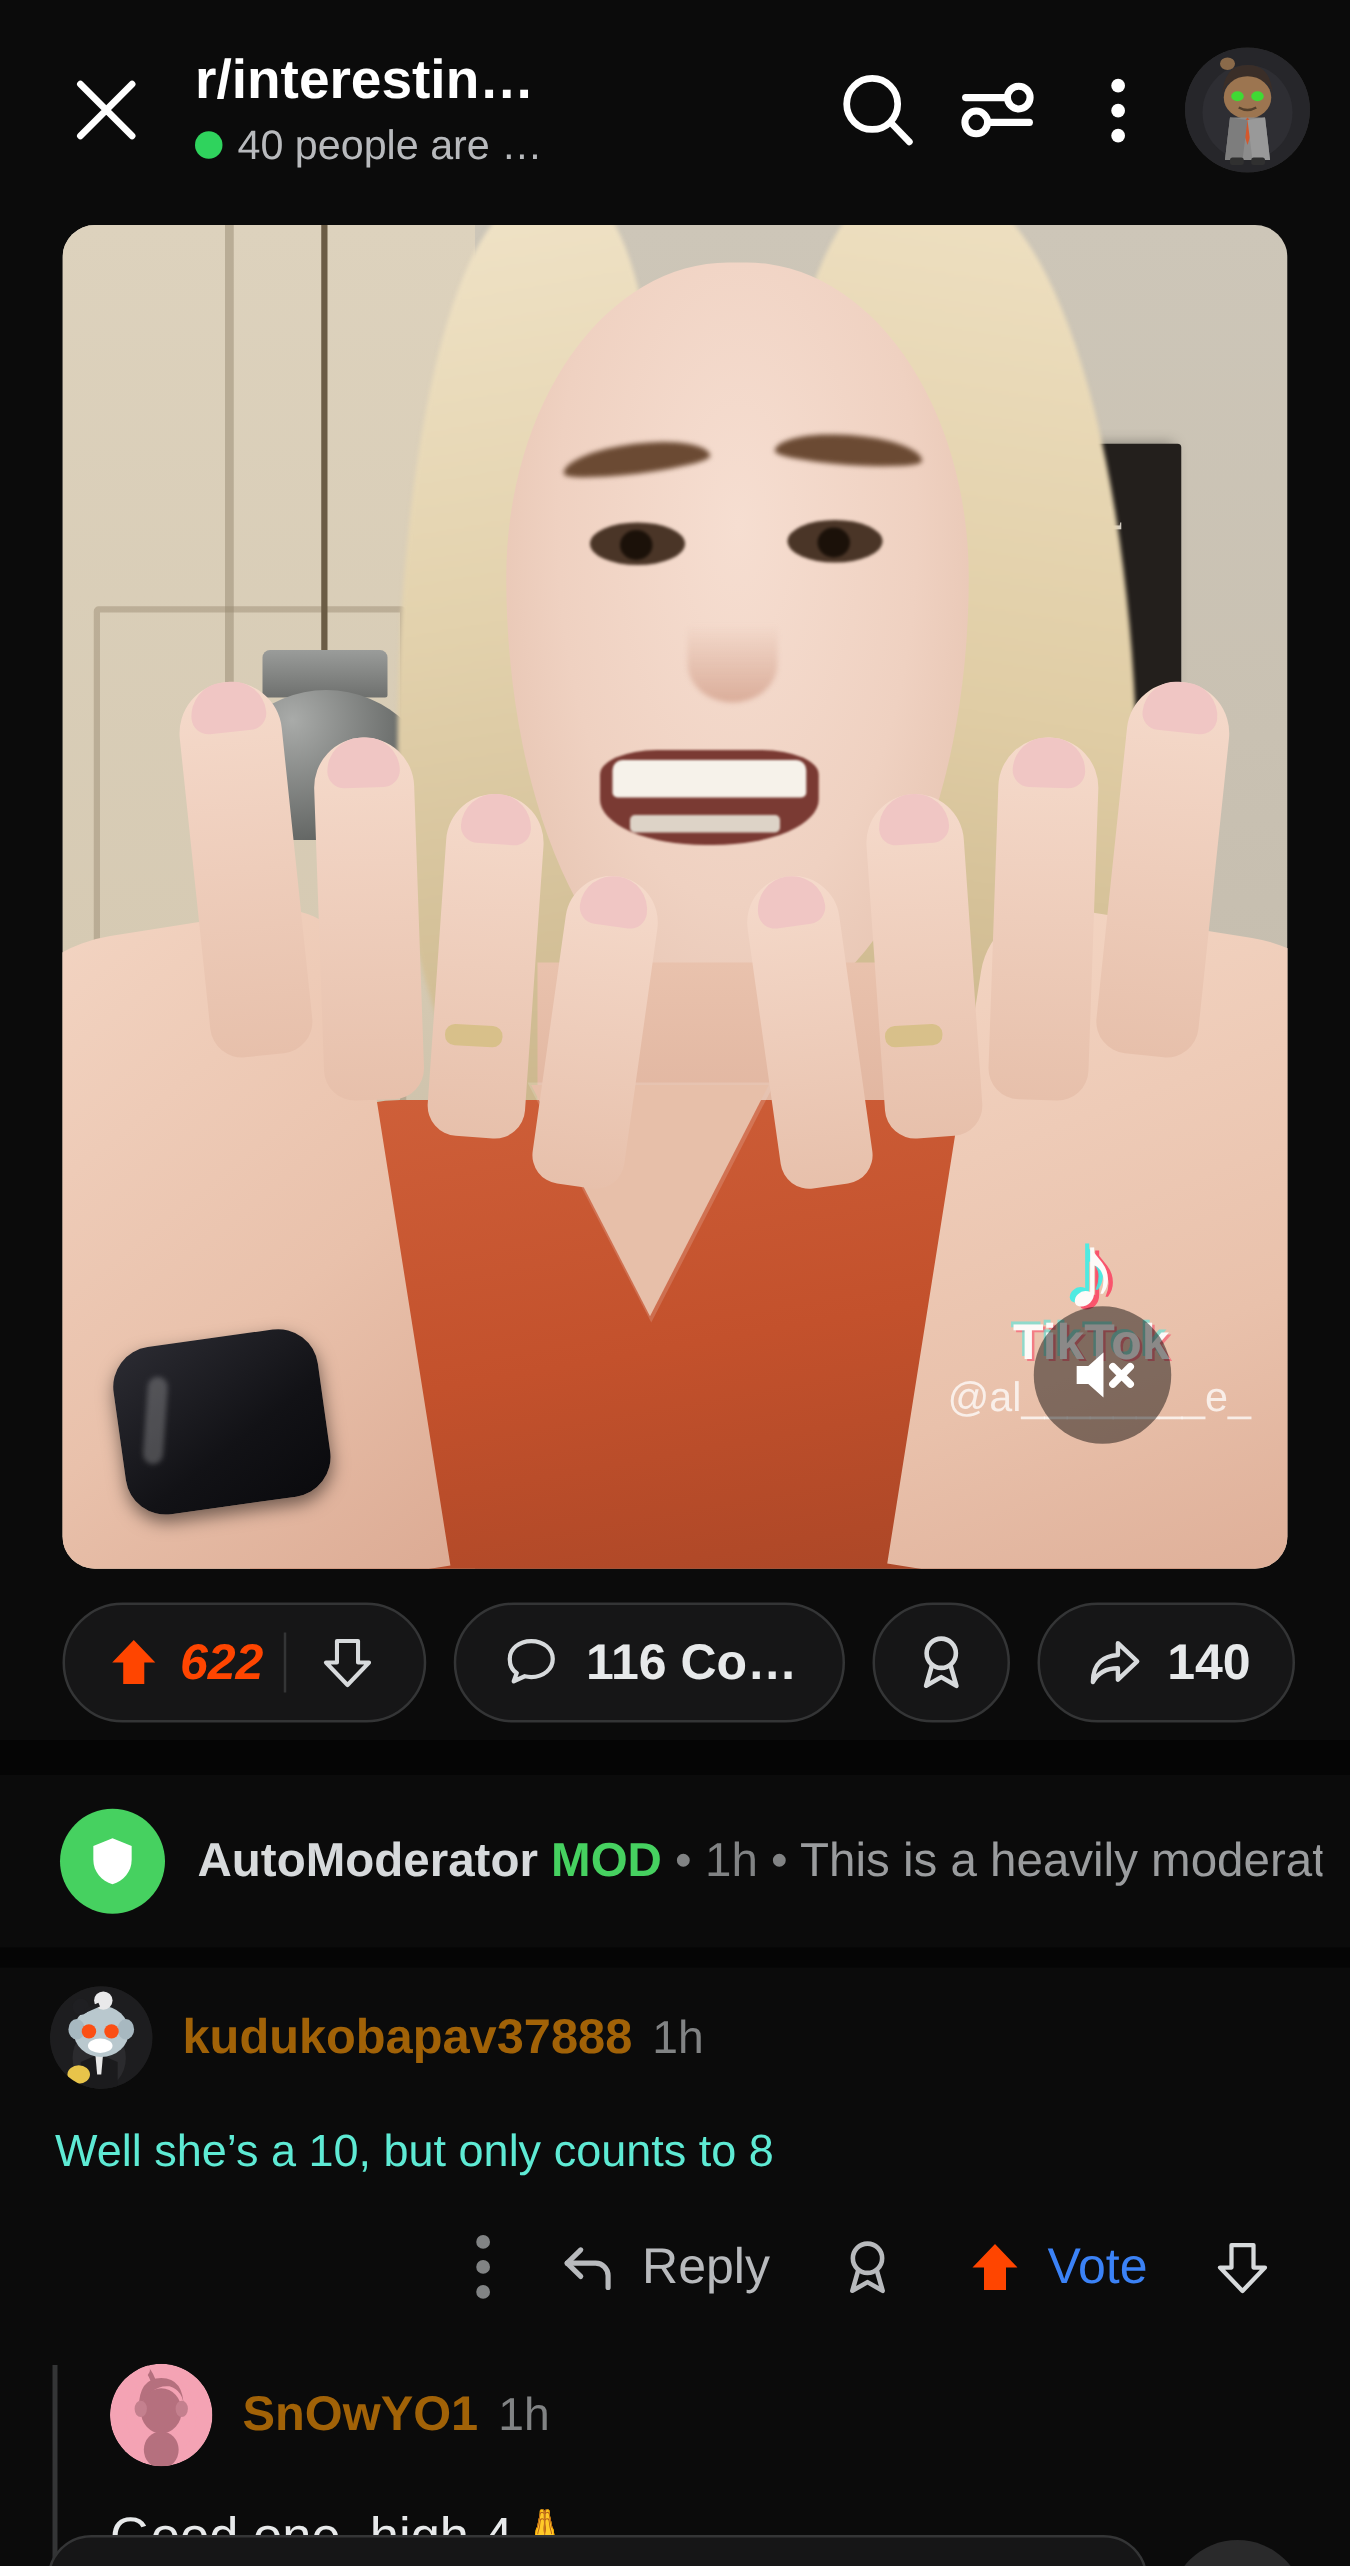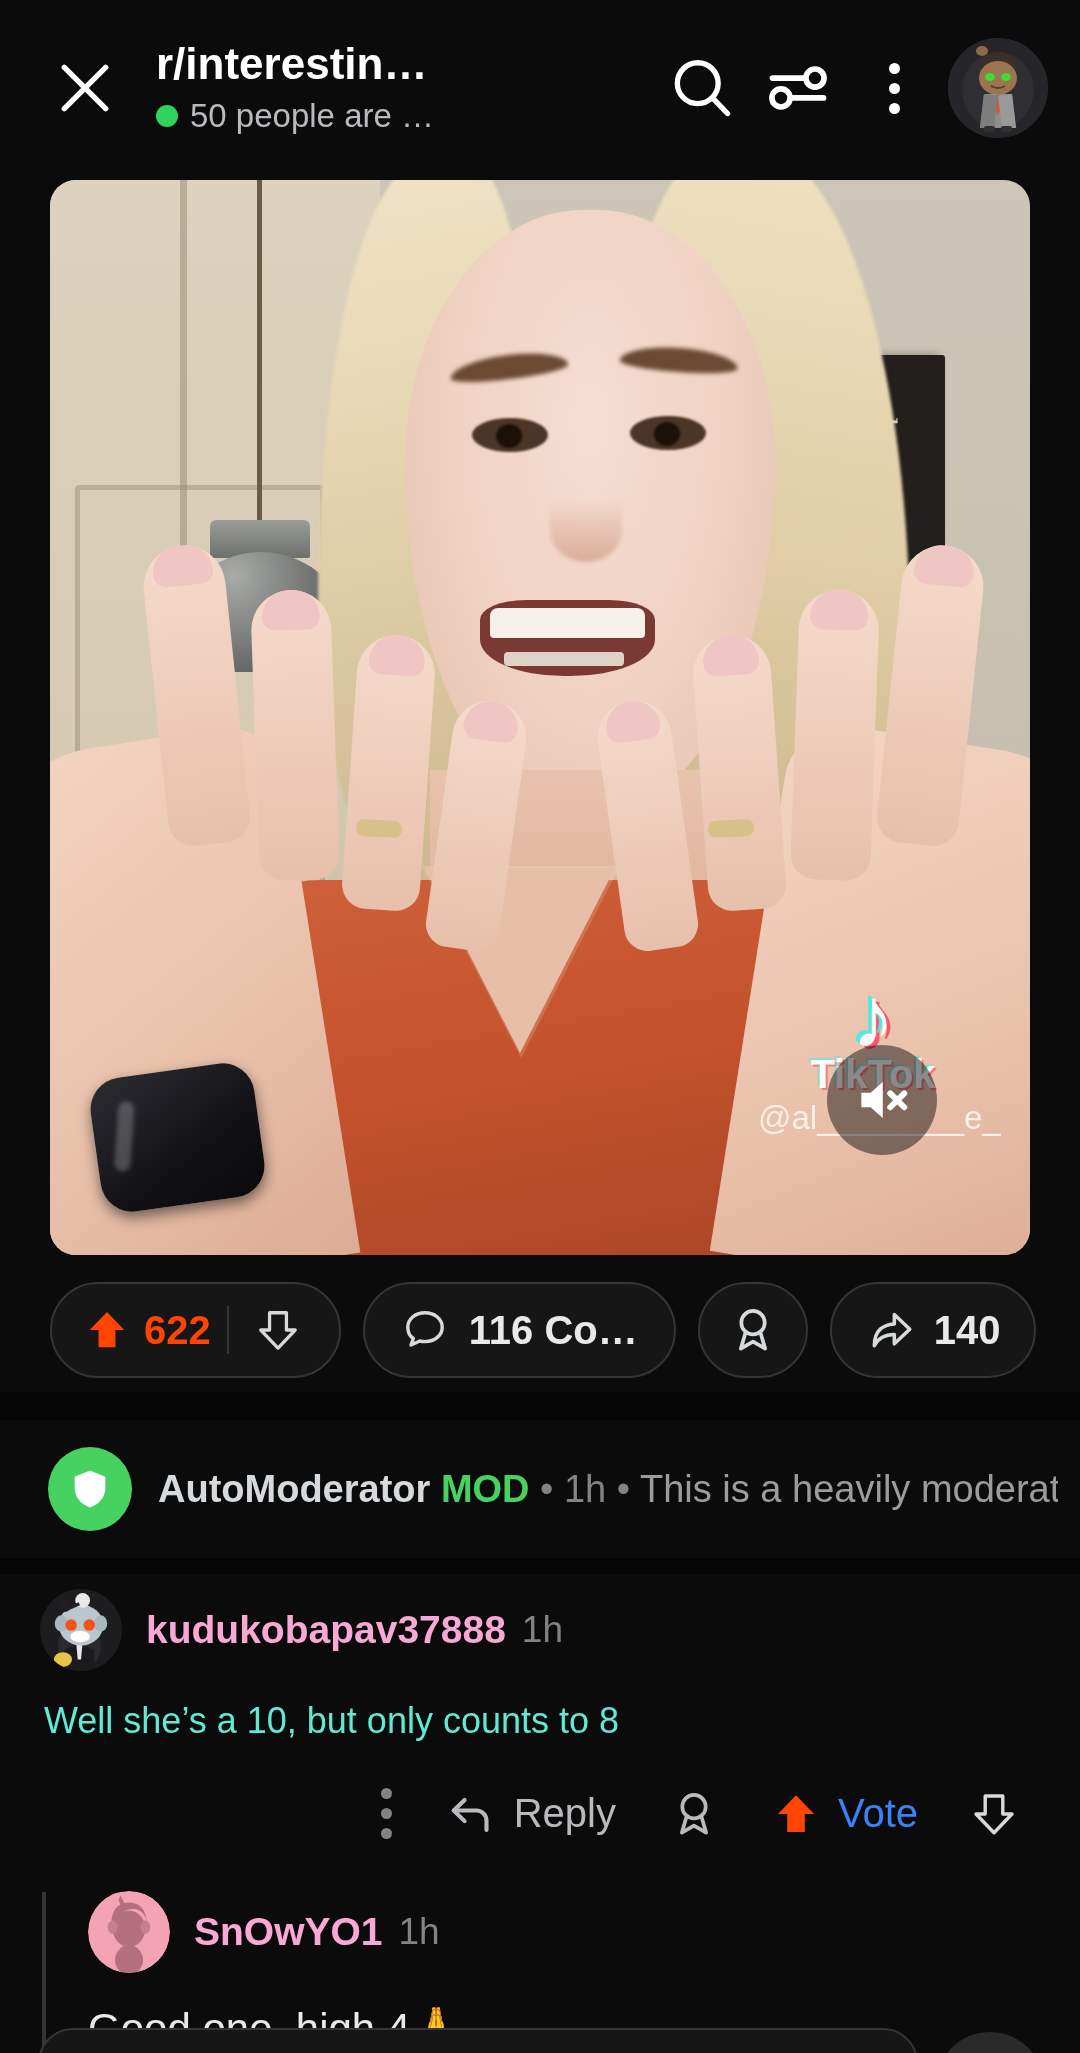--- a/index.html
+++ b/index.html
@@ -168,21 +168,21 @@
   
   .action-bar {
     position:absolute; left:0; top:1275px; width:1080px; height:110px;
     display:flex; align-items:center; padding-left:50px; gap:22px;
   }
   .pill {
     height:96px; border:2px solid #343536; border-radius:50px;
     display:flex; align-items:center; background:#161617;
   }
   .pill.vote { padding:0 12px; }
-  .vote-up { display:flex; align-items:center; padding:0 16px 0 20px; gap:14px; }
+  .vote-up { display:flex; align-items:center; padding:0 16px 0 20px; gap:14px;font-style:italic; }
   .vote-count { color:#ff4500; font-size:40px; font-weight:700; }
   .vdiv { width:2px; height:48px; background:#343536; }
   .vote-down { padding:0 26px 0 26px; display:flex; align-items:center; }
   .pill.comments { padding:0 36px; gap:20px; }
   .pill-label { color:#e7e9ea; font-size:40px; font-weight:700; white-space:nowrap; }
   .pill.award { width:110px; justify-content:center; }
   .pill.share { padding:0 34px; gap:18px; }
 
   
   .sec-divider { position:absolute; left:0; top:1392px; width:1080px; height:28px; background:#050505; }
@@ -204,21 +204,21 @@
   .automod-text .mod { color:#46d160; font-weight:700; }
   .automod-text .sep { color:#818384; }
   .automod-text .body { color:#9a9c9e; }
 
   .sec-divider2 { position:absolute; left:0; top:1558px; width:1080px; height:16px; background:#050505; }
 
   
   .comment1 { position:absolute; left:0; top:1580px; width:1080px; }
   .c-head { display:flex; align-items:center; padding-left:40px; height:100px; }
   .c-avatar { width:82px; height:82px; border-radius:50%; overflow:hidden; position:relative; flex:none; background:#1c1c1c; }
-  .c-user { margin-left:24px; color:#f9a8d4; font-size:39px; font-weight:700; }
+  .c-user { margin-left:24px; color:#a16207; font-size:39px; font-weight:700; }
   .c-time { margin-left:16px; color:#818384; font-size:37px; }
   .c-body { color:#5eead4; font-size:36px; padding:18px 48px 0 44px; line-height:1.3; }
   .c-actions { display:flex; align-items:center; justify-content:flex-end; gap:0; padding:26px 36px 0 0; height:112px; }
   .act { display:flex; align-items:center; height:86px; padding:0 26px; gap:18px; }
   .act-label { color:#b8babd; font-size:40px; font-weight:400; }
   .act-label.vote { color:#3b82f6; }
   .dots-v2 { display:flex; flex-direction:column; gap:9px; align-items:center; }
   .dots-v2 i { width:11px; height:11px; border-radius:50%; background:#818384; display:block; }
 
   
@@ -247,21 +247,21 @@
     <div class="close-btn">
       <svg width="62" height="62" viewBox="0 0 24 24">
         <path d="M4 4 L20 20 M20 4 L4 20" stroke="#ffffff" stroke-width="2.1" stroke-linecap="round" fill="none"></path>
       </svg>
     </div>
 
     <div class="hdr-titles">
       <div class="hdr-title">r/interestin…</div>
       <div class="hdr-sub">
         <span class="live-dot"></span>
-        <span class="hdr-sub-text">50 people are …</span>
+        <span class="hdr-sub-text">40 people are …</span>
       </div>
     </div>
 
     <div class="hdr-actions">
 
       <div class="icon-btn">
         <svg width="68" height="68" viewBox="0 0 24 24">
           <circle cx="10.5" cy="10.3" r="7.2" stroke="#fff" stroke-width="1.9" fill="none"></circle>
           <path d="M15.8 15.6 L21 21" stroke="#fff" stroke-width="1.9" stroke-linecap="round"></path>
         </svg>

